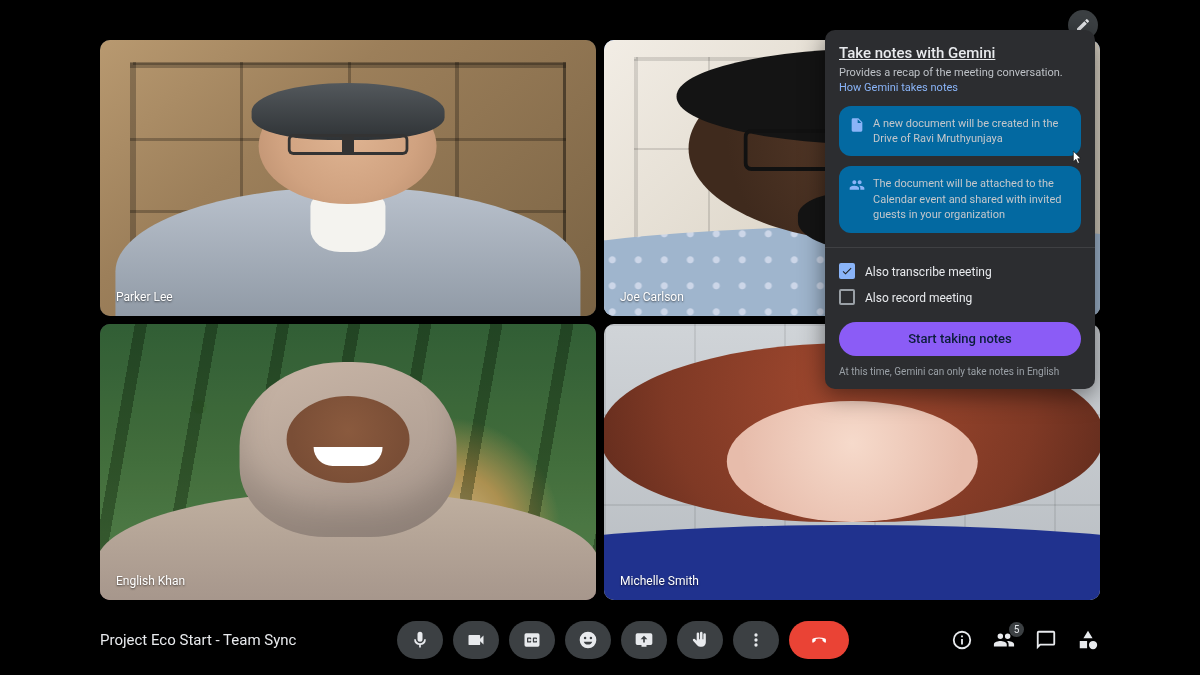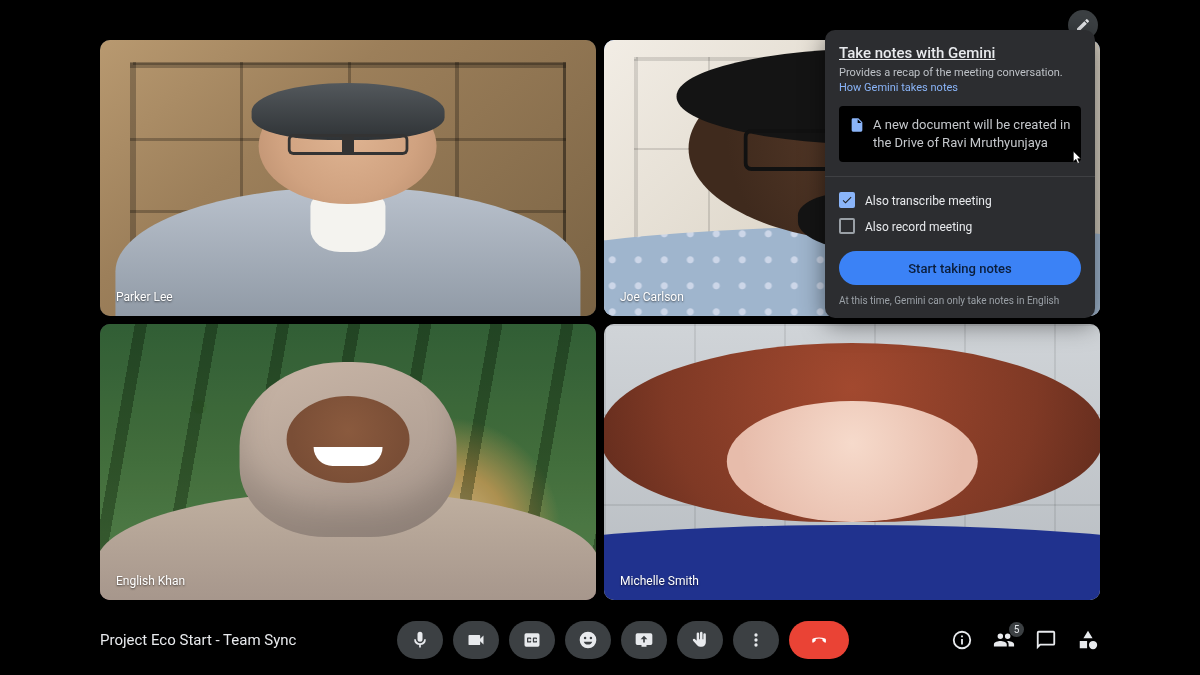--- a/index.html
+++ b/index.html
@@ -153,33 +153,33 @@
   .gemini-panel {
     position:absolute; top:30px; right:105px; width:270px;
     background:#2c2d30; border-radius:10px; padding:14px 14px 12px;
     box-shadow: 0 6px 24px rgba(0,0,0,0.5);
     font-size:12px; color:#bdc1c6;
   }
   .gemini-panel h3 { font-size:15px; font-weight:500; color:#e8eaed; margin-bottom:4px;text-decoration:underline; }
   .gemini-panel .sub { font-size:11px; line-height:1.35; }
   .gemini-panel .link { color:#8ab4f8; cursor:pointer; }
   .info-card {
-    background:#000000; border-radius:4px; padding:10px 10px 10px 34px;
-    position:relative; margin-top:10px; font-size:13px; line-height:1.4; color:#c4c7cb;
+    background:#0369a1; border-radius:12px; padding:10px 10px 10px 34px;
+    position:relative; margin-top:10px; font-size:11px; line-height:1.4; color:#c4c7cb;
   }
   .info-card .card-icon { position:absolute; left:10px; top:11px; width:16px; height:16px; }
   .info-card .card-icon svg { width:16px; height:16px; fill:#8ab4f8; }
   .divider { border:none; border-top:1px solid #3f4043; margin:14px -14px 10px; }
   .check-row { display:flex; align-items:flex-end; gap:10px; padding:5px 0; cursor:pointer; font-size:12px; color:#e8eaed; }
   .checkbox { width:16px; height:16px; border:2px solid #9aa0a6; border-radius:2px; display:flex; align-items:center; justify-content:center; }
   .checkbox.checked { background:#8ab4f8; border-color:#8ab4f8; }
   .checkbox.checked svg { width:12px; height:12px; fill:#202124; }
   .start-btn {
     margin-top:12px; width:100%; height:34px; border-radius:18px;
-    background:#3b82f6; color:#0b1d3a; font-size:13px; font-weight:500;
+    background:#8b5cf6; color:#0b1d3a; font-size:13px; font-weight:500;
     display:flex; align-items:center; justify-content:center; cursor:pointer;
   }
   .disclaimer { margin-top:10px; text-align:left; font-size:10px; color:#9aa0a6; }
 
   .cursor { position:absolute; top:148px; right:115px; width:14px; height:18px; pointer-events:none; }
   .cursor svg { width:14px; height:18px; }
 </style>
 </head>
 <body>
 
@@ -241,20 +241,28 @@
 
   <div class="info-card">
     <span class="card-icon">
       <svg viewBox="0 0 24 24">
           <path d="M14 2H6a2 2 0 0 0-2 2v16a2 2 0 0 0 2 2h12a2 2 0 0 0 2-2V8l-6-6zm-1 7V3.5L18.5 9H13z"></path>
         </svg>
     </span>
     <span>A new document will be created in the Drive of Ravi Mruthyunjaya</span>
   </div>
 
+  <div class="info-card">
+    <span class="card-icon">
+      <svg viewBox="0 0 24 24">
+          <path d="M16 11c1.66 0 2.99-1.34 2.99-3S17.66 5 16 5s-3 1.34-3 3 1.34 3 3 3zm-8 0c1.66 0 2.99-1.34 2.99-3S9.66 5 8 5 5 6.34 5 8s1.34 3 3 3zm0 2c-2.33 0-7 1.17-7 3.5V19h14v-2.5C15 14.17 10.33 13 8 13zm8 0c-.29 0-.62.02-.97.05 1.16.84 1.97 1.97 1.97 3.45V19h6v-2.5c0-2.33-4.67-3.5-7-3.5z"></path>
+        </svg>
+    </span>
+    <span>The document will be attached to the Calendar event and shared with invited guests in your organization</span>
+  </div>
 
   <hr class="divider">
 
   <label class="check-row">
     <span class="checkbox checked">
       <svg viewBox="0 0 24 24">
           <path d="M9 16.2 4.8 12l-1.4 1.4L9 19 21 7l-1.4-1.4z"></path>
         </svg>
     </span>
     <span>Also transcribe meeting</span>

